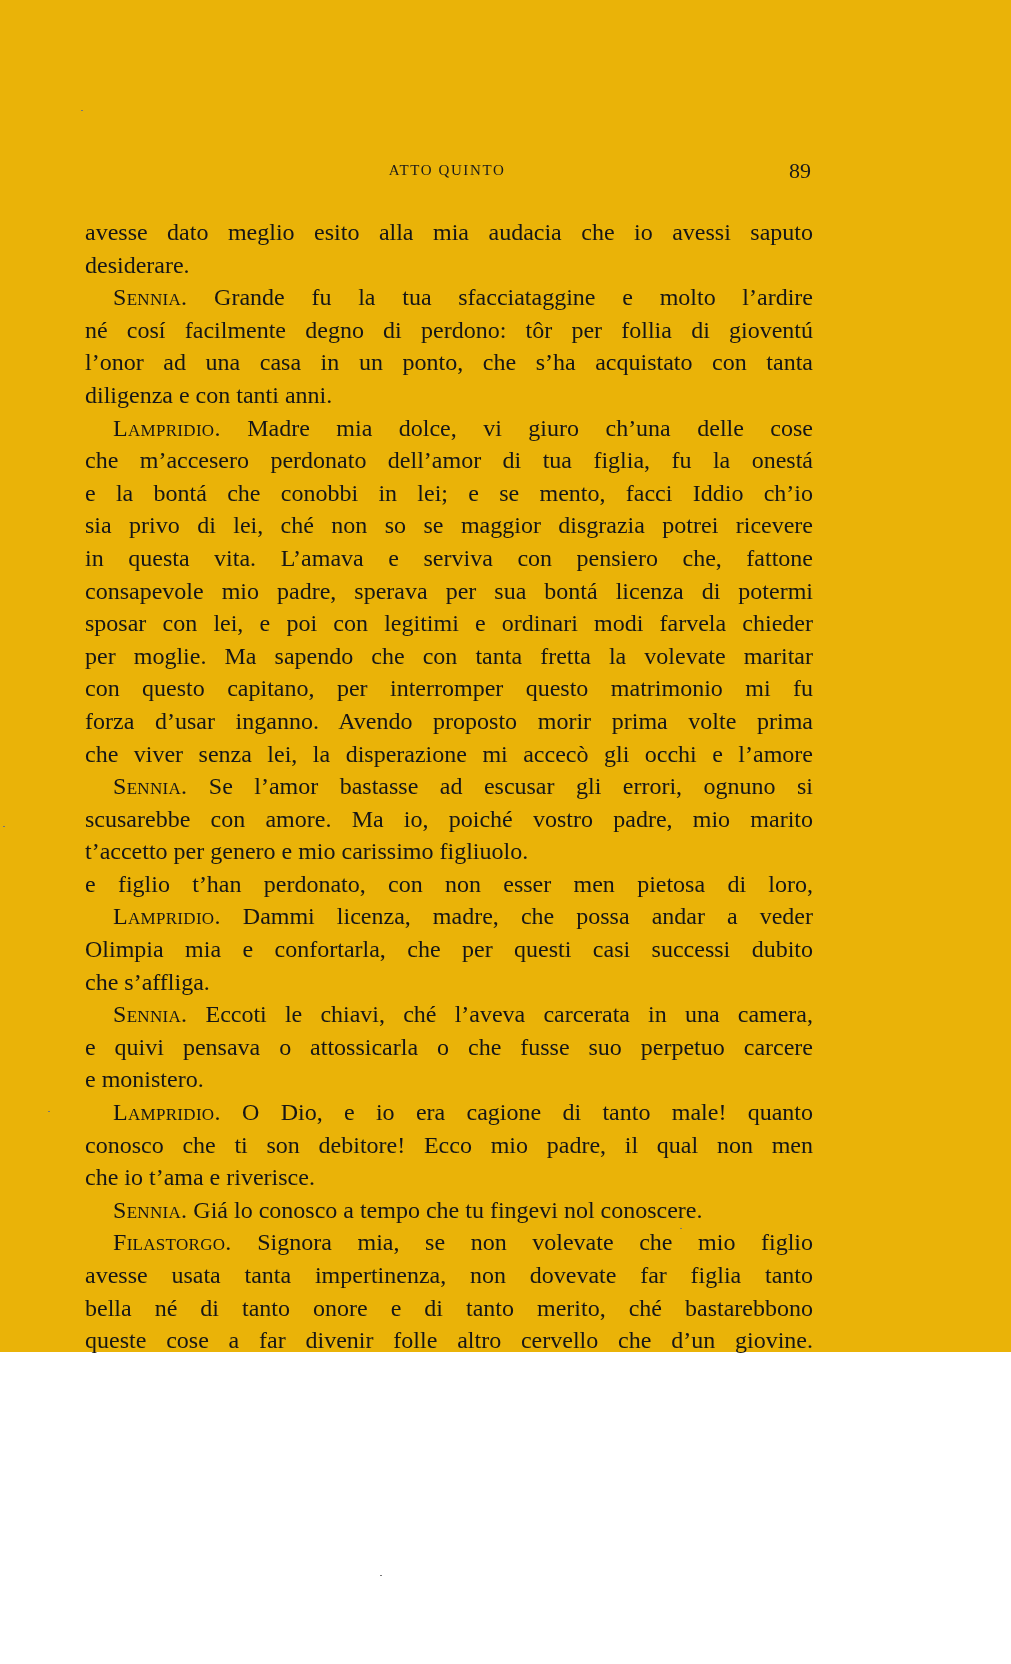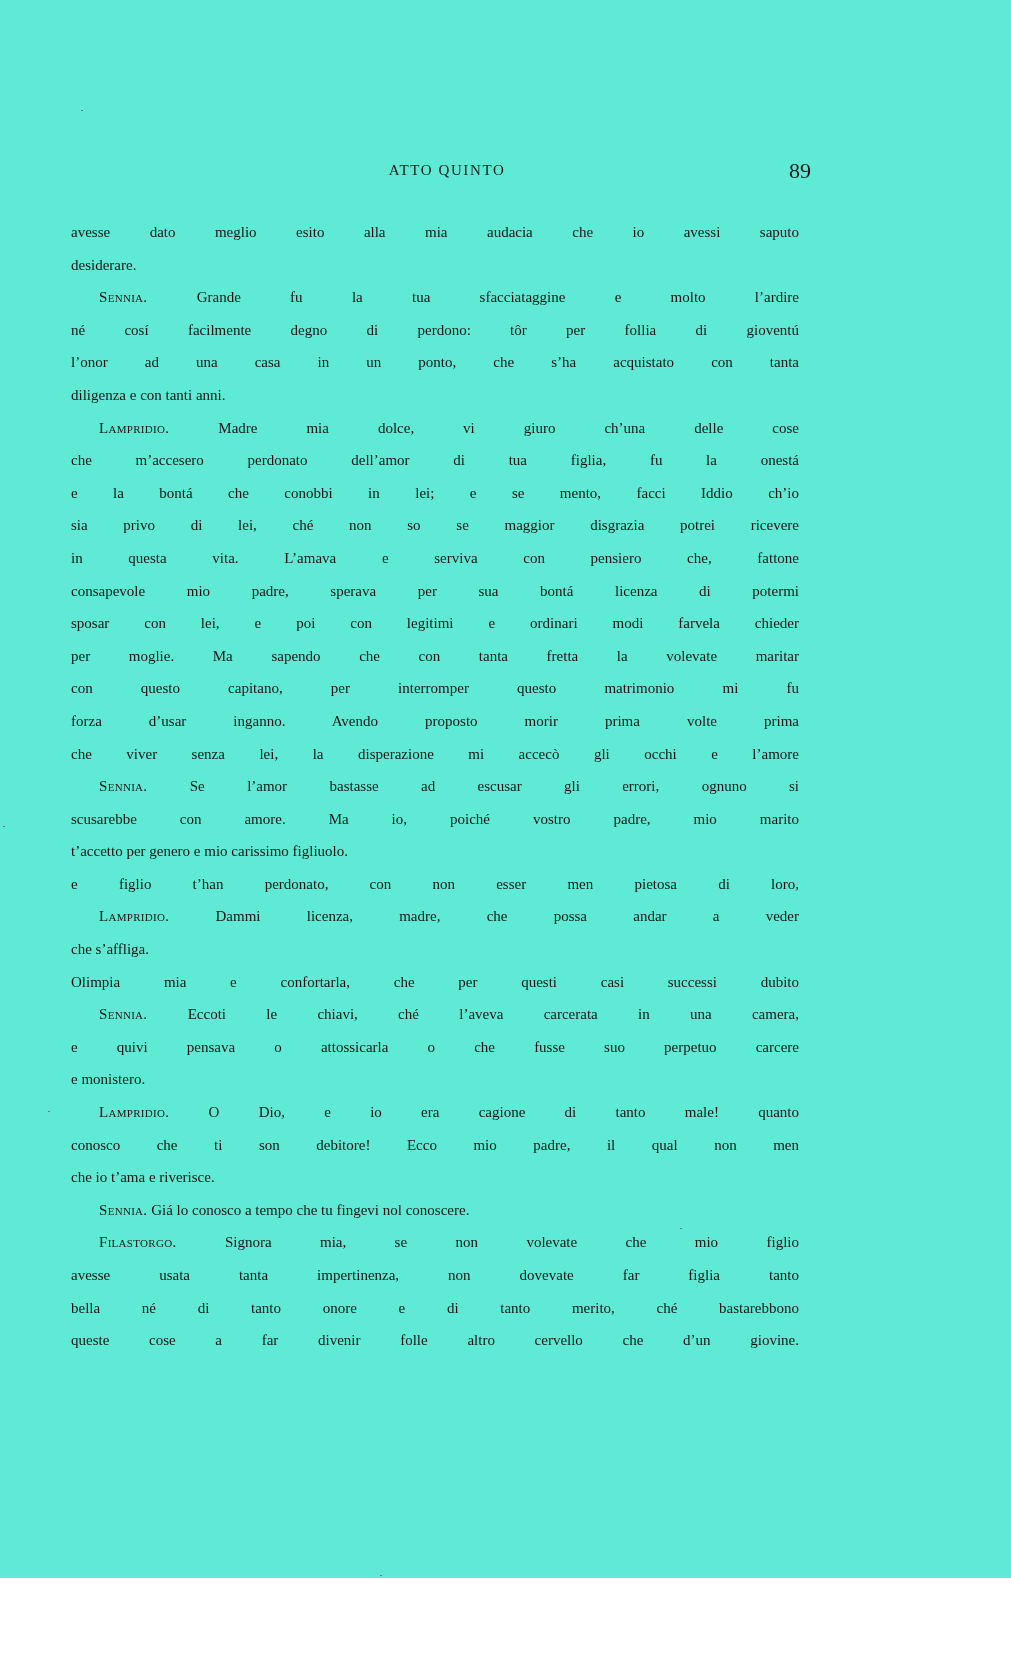--- a/index.html
+++ b/index.html
@@ -1,30 +1,30 @@
 <!DOCTYPE html>
 <html><head>
 <meta charset="utf-8">
 <style>
   html, body { margin: 0; padding: 0; background: #ffffff; }
   body { width: 1011px; height: 1664px; position: relative; overflow: hidden; }
-  .page { position: absolute; left: 0; top: 0; width: 1011px; height: 1578px; background: #5eead4; }
+  .page { position: absolute; left: 0; top: 0; width: 1011px; height: 1352px; background: #eab308; }
   .running-head {
     position: absolute; top: 160px; left: 83px; width: 728px; height: 24px;
     font-family: "Liberation Serif", "DejaVu Serif", serif; color: #1a1a1a;
   }
   .running-title {
     position: absolute; left: 0; right: 0; top: 2px; text-align: center;
     font-size: 15px; letter-spacing: 1.6px; text-transform: uppercase;
   }
   .folio { position: absolute; right: 0; top: -2px; font-size: 22px; }
   .body-text {
-    position: absolute; left: 71px; top: 216px; width: 728px;
+    position: absolute; left: 85px; top: 216px; width: 728px;
     font-family: "Liberation Serif", "DejaVu Serif", serif;
-    font-size: 15px; color: #161616;
+    font-size: 24px; color: #161616;
   }
   .line {
     height: 32.6px; line-height: 32.6px; white-space: nowrap;
     text-align: justify; text-align-last: justify; overflow: hidden;
   }
   .line.last { text-align: left; text-align-last: left; }
   .line.indent { padding-left: 28px; }
   .speaker { font-variant: small-caps; letter-spacing: 0.3px; }
   .speck { position: absolute; width: 2px; height: 1px; background: #777; }
 </style>
@@ -54,22 +54,22 @@
       <div class="line" style="white-space: nowrap;"><span>sposar con lei, e poi con legitimi e ordinari modi farvela chieder</span></div>
       <div class="line" style="white-space: nowrap;"><span>per moglie. Ma sapendo che con tanta fretta la volevate maritar</span></div>
       <div class="line" style="white-space: nowrap;"><span>con questo capitano, per interromper questo matrimonio mi fu</span></div>
       <div class="line" style="white-space: nowrap;"><span>forza d’usar inganno. Avendo proposto morir prima volte prima</span></div>
       <div class="line" style="white-space: nowrap;"><span>che viver senza lei, la disperazione mi accecò gli occhi e l’amore</span></div>
       <div class="line indent" style="white-space: nowrap;"><span class="speaker">Sennia.</span><span> Se l’amor bastasse ad escusar gli errori, ognuno si</span></div>
       <div class="line" style="white-space: nowrap;"><span>scusarebbe con amore. Ma io, poiché vostro padre, mio marito</span></div>
       <div class="line last"><span>t’accetto per genero e mio carissimo figliuolo.</span></div>
       <div class="line" style="white-space: nowrap;"><span>e figlio t’han perdonato, con non esser men pietosa di loro,</span></div>
       <div class="line indent" style="white-space: nowrap;"><span class="speaker">Lampridio.</span><span> Dammi licenza, madre, che possa andar a veder</span></div>
+      <div class="line" style="white-space: nowrap;"><span>Olimpia mia e confortarla, che per questi casi successi dubito</span></div>
       <div class="line last"><span>che s’affliga.</span></div>
-      <div class="line" style="white-space: nowrap;"><span>Olimpia mia e confortarla, che per questi casi successi dubito</span></div>
       <div class="line indent" style="white-space: nowrap;"><span class="speaker">Sennia.</span><span> Eccoti le chiavi, ché l’aveva carcerata in una camera,</span></div>
       <div class="line" style="white-space: nowrap;"><span>e quivi pensava o attossicarla o che fusse suo perpetuo carcere</span></div>
       <div class="line last"><span>e monistero.</span></div>
       <div class="line indent" style="white-space: nowrap;"><span class="speaker">Lampridio.</span><span> O Dio, e io era cagione di tanto male! quanto</span></div>
       <div class="line" style="white-space: nowrap;"><span>conosco che ti son debitore! Ecco mio padre, il qual non men</span></div>
       <div class="line last"><span>che io t’ama e riverisce.</span></div>
       <div class="line indent last"><span class="speaker">Sennia.</span><span> Giá lo conosco a tempo che tu fingevi nol conoscere.</span></div>
       <div class="line indent" style="white-space: nowrap;"><span class="speaker">Filastorgo.</span><span> Signora mia, se non volevate che mio figlio</span></div>
       <div class="line" style="white-space: nowrap;"><span>avesse usata tanta impertinenza, non dovevate far figlia tanto</span></div>
       <div class="line" style="white-space: nowrap;"><span>bella né di tanto onore e di tanto merito, ché bastarebbono</span></div>

